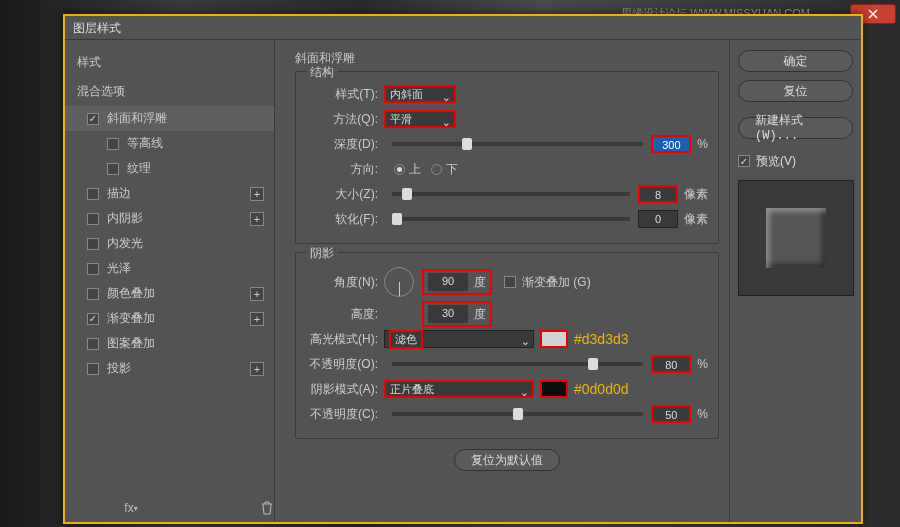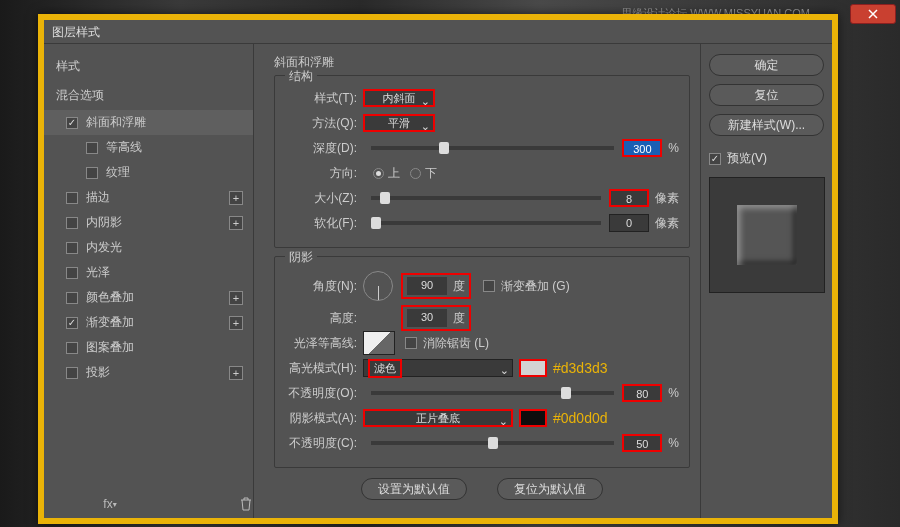--- a/index.html
+++ b/index.html
@@ -1,21 +1,21 @@
 <!DOCTYPE html>
 <html><head>
 <meta charset="utf-8">
 <style>
 * { box-sizing: border-box; margin: 0; padding: 0; font-family: "Microsoft YaHei", sans-serif; }
 body { background: #2a2a2a; width: 900px; height: 527px; position: relative; overflow: hidden; }
 .outer-bg { position: absolute; inset: 0; background: linear-gradient(90deg, #1a1a1a, #3a3a3a 20%, #2a2a2a 40%, #4a4a4a 60%, #2a2a2a); }
 .watermark { position: absolute; top: 6px; right: 90px; color: #999; font-size: 11px; }
 .close-btn { position: absolute; top: 4px; right: 4px; width: 46px; height: 20px; background: #c94030; border: 1px solid #8a2020; border-radius: 3px; display: flex; align-items: center; justify-content: center; }
 .close-btn svg { width: 10px; height: 10px; }
-.dialog { position: absolute; left: 38px; top: 14px; width: 800px; height: 510px; background: #535353; border: 6px solid #eab308; box-shadow: 0 0 10px rgba(0,0,0,.6); }
+.dialog { position: absolute; left: 63px; top: 14px; width: 800px; height: 510px; background: #535353; border: 2px solid #eab308; box-shadow: 0 0 10px rgba(0,0,0,.6); }
 .titlebar { height: 24px; background: #535353; border-bottom: 1px solid #3a3a3a; padding: 4px 8px; color: #ddd; font-size: 12px; }
 .dialog-body { display: flex; height: calc(100% - 24px); }
 .sidebar { width: 210px; border-right: 1px solid #3a3a3a; padding: 8px 0; }
 .sidebar-head { color: #ccc; font-size: 12px; padding: 6px 12px; }
 .sidebar-head.sub { padding-left: 12px; }
 .side-item { display: flex; align-items: center; padding: 4px 12px 4px 22px; color: #ccc; font-size: 12px; cursor: pointer; position: relative; }
 .side-item.child { padding-left: 42px; }
 .side-item.selected { background: #5f5f5f; }
 .side-item .cb { width: 12px; height: 12px; border: 1px solid #888; margin-right: 8px; display: inline-flex; align-items: center; justify-content: center; background: #444; }
 .side-item .cb.on::after { content: "✓"; color: #ddd; font-size: 10px; line-height: 1; }
@@ -34,29 +34,29 @@
 .slider { flex: 1; height: 4px; background: #3a3a3a; margin: 0 8px; position: relative; }
 .slider .thumb { position: absolute; top: -4px; width: 10px; height: 12px; background: #ddd; border-radius: 2px; }
 .numbox { width: 40px; height: 18px; background: #3a3a3a; border: 1px solid #222; color: #ddd; text-align: center; font-size: 11px; line-height: 16px; }
 .numbox.hl { background: #1a5fb4; color: #fff; }
 .unit { margin-left: 6px; }
 .radio { width: 11px; height: 11px; border: 1px solid #888; border-radius: 50%; margin: 0 4px 0 10px; display: inline-flex; align-items: center; justify-content: center; }
 .radio.on::after { content: ""; width: 5px; height: 5px; background: #ddd; border-radius: 50%; }
 .cbx { width: 12px; height: 12px; border: 1px solid #888; margin-right: 6px; display: inline-flex; align-items: center; justify-content: center; background: #444; }
 .cbx.on::after { content: "✓"; color: #ddd; font-size: 10px; }
 .colorbox { width: 28px; height: 18px; border: 1px solid #222; margin-left: 6px; }
-.redbox { border: 2px solid #e00 !important; justify-content: center; }
+.redbox { border: 2px solid #e00 !important; }
 .redtxt { color: #eab308; font-size: 14px; margin-left: 6px; }
 .anglewheel { width: 30px; height: 30px; border: 1px solid #888; border-radius: 50%; margin-right: 8px; position: relative; }
 .anglewheel::after { content: ""; position: absolute; left: 50%; top: 50%; width: 1px; height: 14px; background: #ccc; transform-origin: top; transform: rotate(0deg); }
 .contour { width: 32px; height: 24px; background: linear-gradient(135deg, #eee 50%, #666 50%); border: 1px solid #222; margin-right: 10px; }
 .btnrow { display: flex; gap: 30px; margin-top: 10px; justify-content: center; }
 .dlg-btn { height: 22px; padding: 0 16px; background: #5a5a5a; border: 1px solid #333; border-radius: 11px; color: #ddd; font-size: 12px; cursor: pointer; display: inline-flex; align-items: center; }
 .rightcol { width: 132px; padding: 10px 8px; border-left: 1px solid #3a3a3a; }
-.rightcol .dlg-btn { width: 100%; justify-content: center; margin-bottom: 8px; }
+.rightcol .dlg-btn { width: 100%; justify-content: center; margin-bottom: 8px; font-family: Liberation Mono, monospace; }
 .preview-cb { display: flex; align-items: center; color: #ddd; font-size: 12px; margin: 6px 0 10px; }
 .preview { width: 116px; height: 116px; background: #3a3a3a; border: 1px solid #222; display: flex; align-items: center; justify-content: center; }
 .preview .bevel { width: 60px; height: 60px; background: #555; box-shadow: inset 3px 3px 6px rgba(255,255,255,.4), inset -3px -3px 6px rgba(0,0,0,.6); }
 </style>
 </head>
 <body>
 
 <div class="outer-bg"></div>
 <div class="watermark">思缘设计论坛  WWW.MISSYUAN.COM</div>
 <div class="close-btn">
@@ -201,26 +201,20 @@
         </div>
         <div class="row">
           <span class="lbl">高度:</span>
           <div style="width:38px"></div>
           <div style="border:2px solid #e00;padding:2px 4px;display:flex;align-items:center">
             <div class="numbox" style="border:none">30</div>
             <span class="unit">度</span>
           </div>
         </div>
         <div class="row">
-          <span class="lbl">光泽等高线:</span>
-          <div class="contour"></div>
-          <span class="cbx"></span>
-          <span>消除锯齿 (L)</span>
-        </div>
-        <div class="row">
           <span class="lbl">高光模式(H):</span>
           <div class="select long">
               <span class="redbox" style="padding:0 4px">滤色</span>
               <span class="caret">⌄</span>
             </div>
           <div class="colorbox redbox" style="background:#d3d3d3"></div>
           <span class="redtxt">#d3d3d3</span>
         </div>
         <div class="row">
           <span class="lbl">不透明度(O):</span>
@@ -243,21 +237,20 @@
           <span class="lbl">不透明度(C):</span>
           <div class="slider">
               <div class="thumb" style="left:48%"></div>
             </div>
           <div class="numbox redbox">50</div>
           <span class="unit">%</span>
         </div>
       </div>
 
       <div class="btnrow">
-        <div class="dlg-btn">设置为默认值</div>
         <div class="dlg-btn">复位为默认值</div>
       </div>
     </div>
 
     <div class="rightcol">
       <div class="dlg-btn">确定</div>
       <div class="dlg-btn">复位</div>
       <div class="dlg-btn">新建样式(W)...</div>
       <div class="preview-cb">
           <span class="cbx on"></span>

